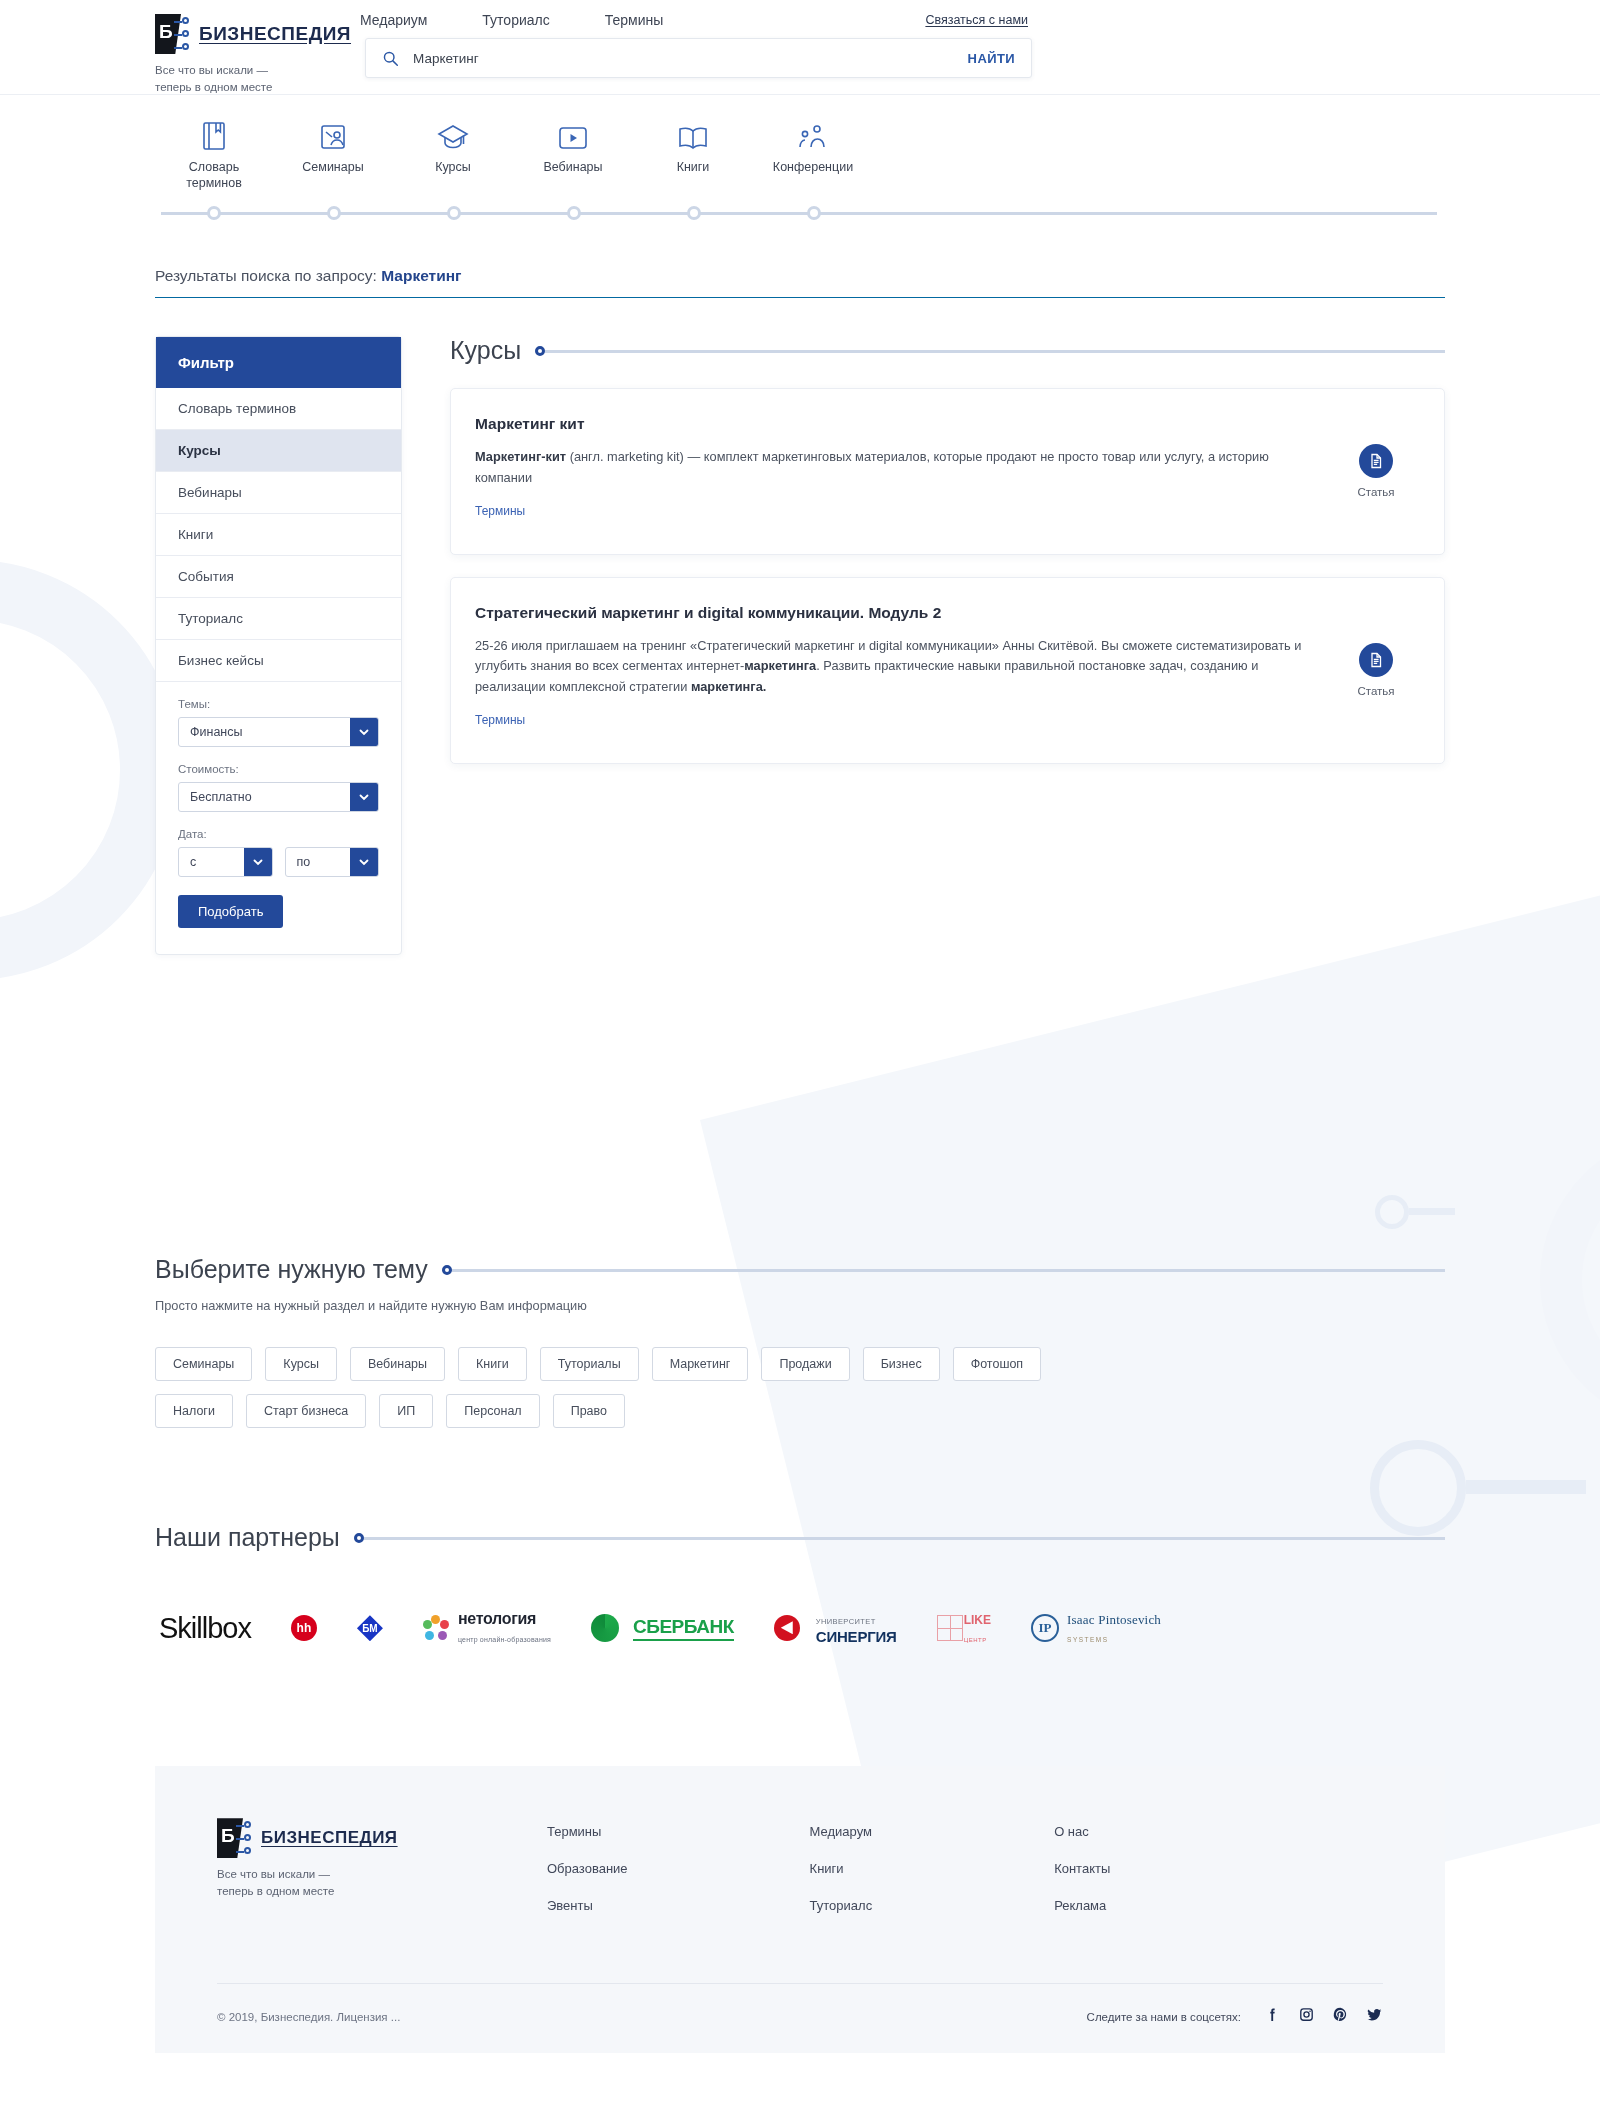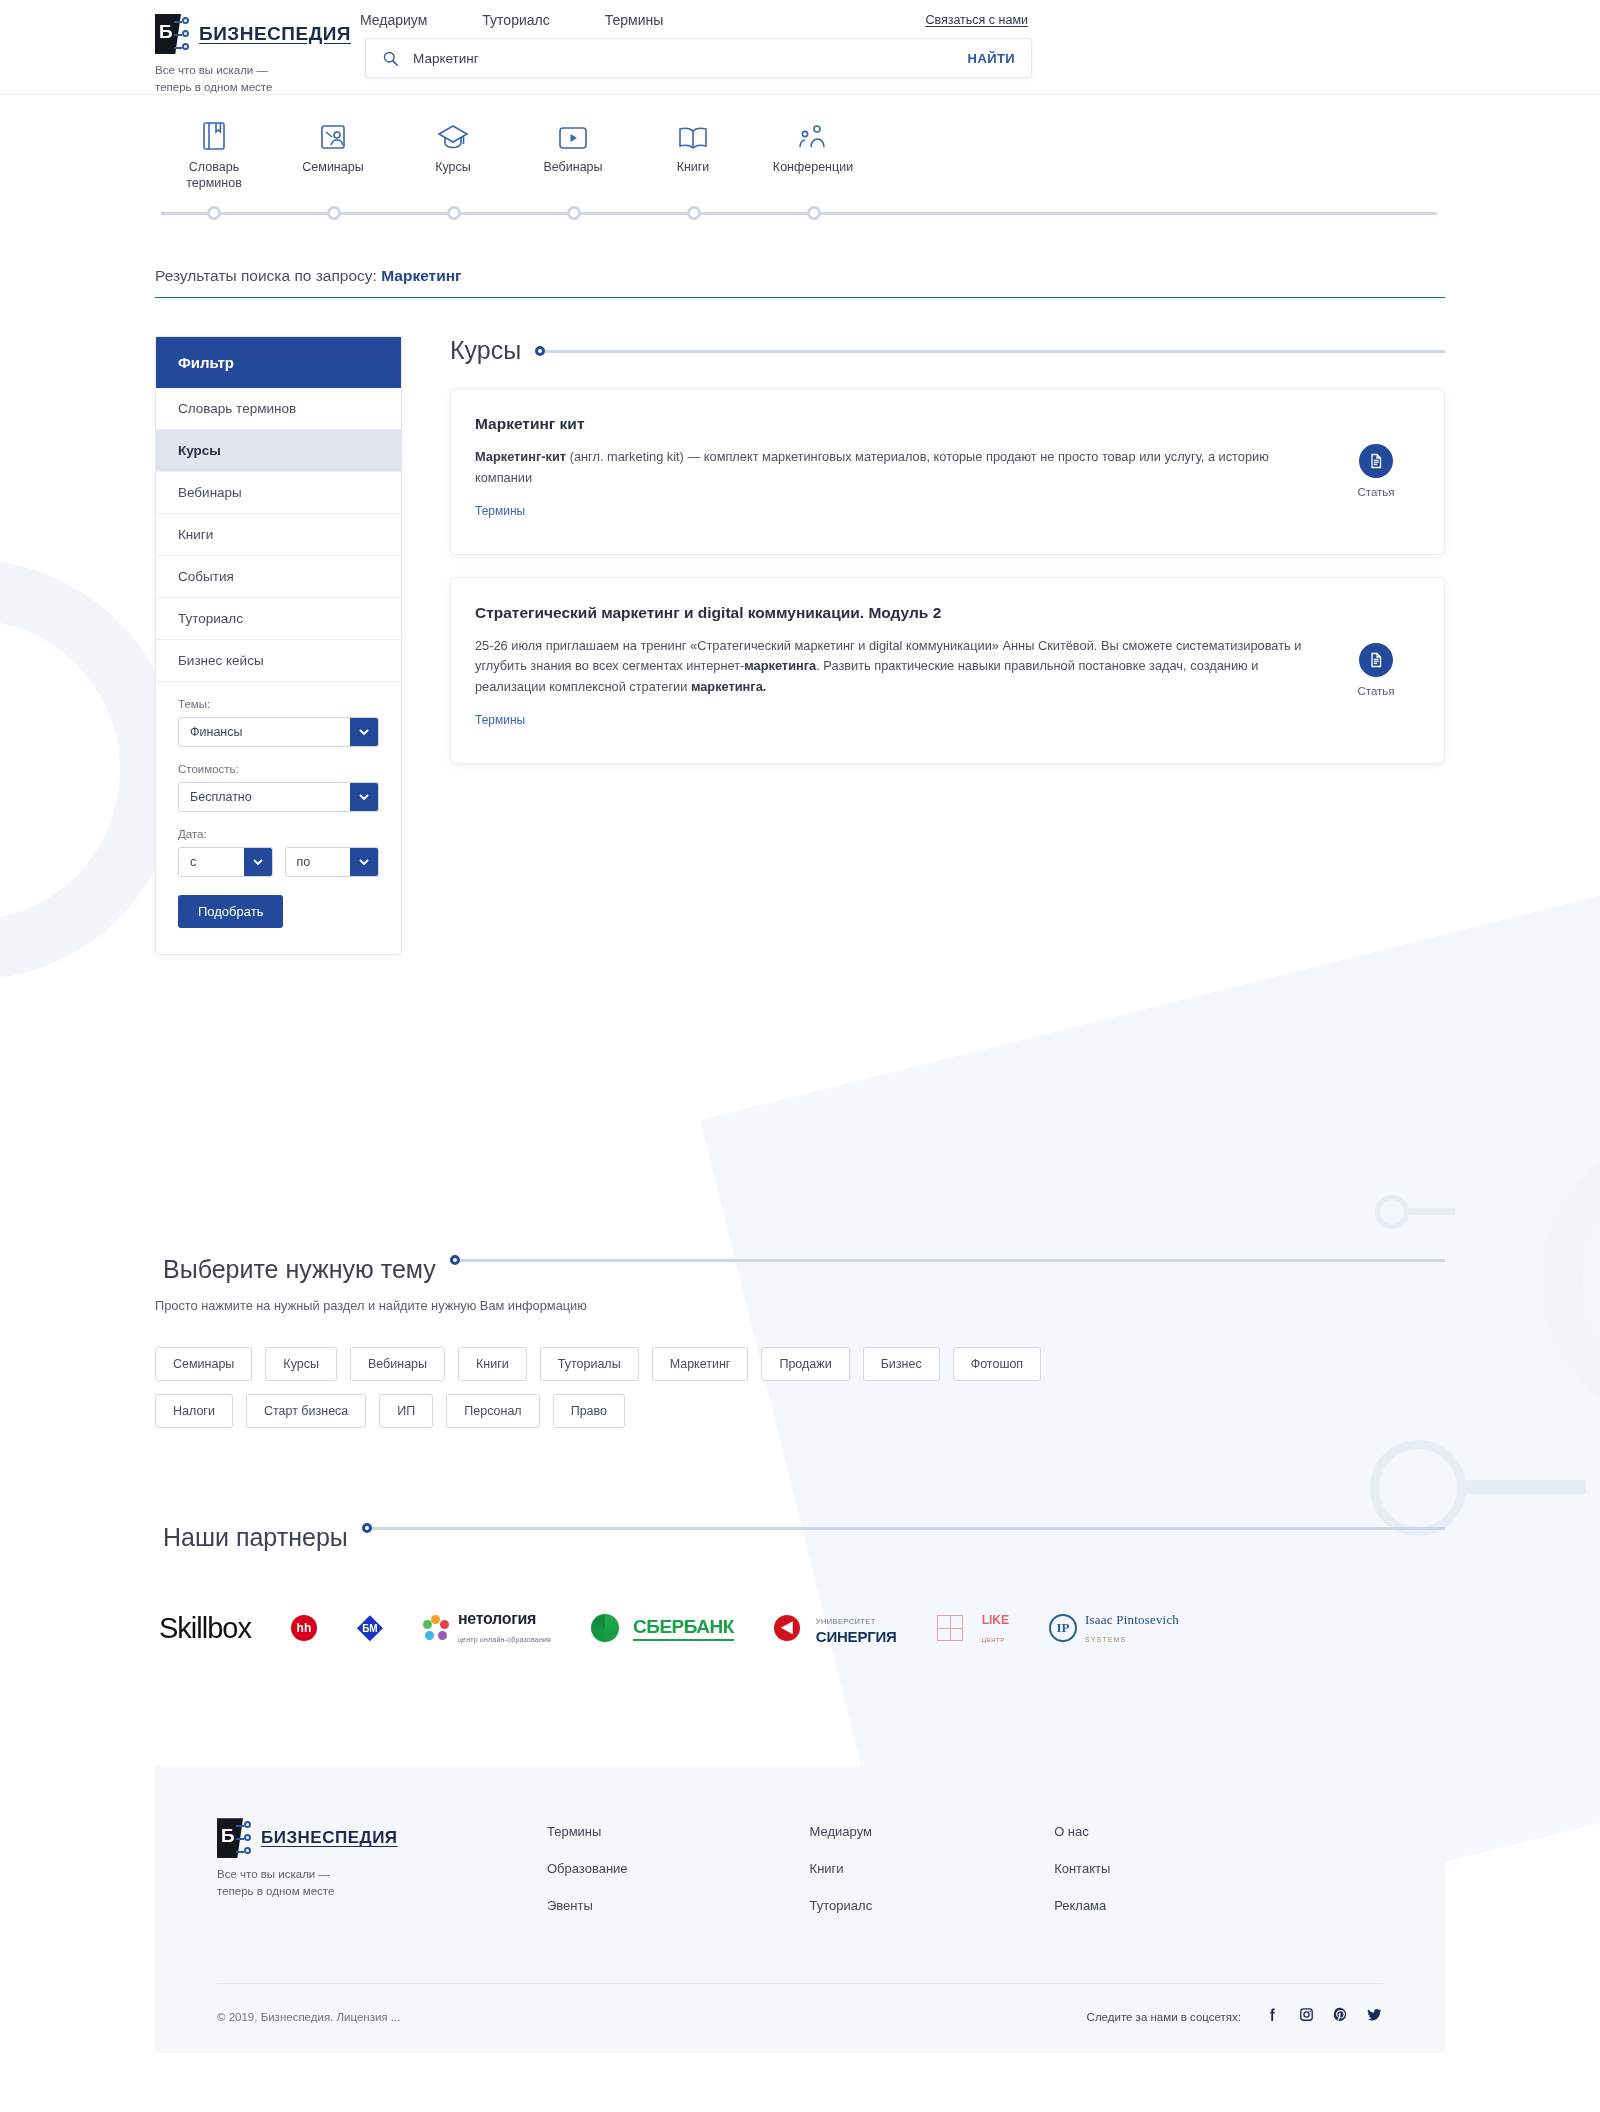--- a/index.html
+++ b/index.html
@@ -188,21 +188,21 @@
   }
   .badge .circle {
     width: 34px; height: 34px; border-radius: 50%; background: #23499a;
     margin: 0 auto; display: flex; align-items: center; justify-content: center;
   }
   .badge .circle svg { width: 16px; height: 16px; }
   .badge .btxt { margin-top: 8px; font-size: 11.5px; color: #555c6a; }
 
   
   .topics { position: relative; z-index: 2; width: 1290px; margin: 300px auto 0; }
-  .big-head { display: flex; align-items: flex-start; gap: 14px; margin-left: 8px; }
+  .big-head { display: flex; align-items: center; gap: 14px; }
   .big-head h2 { font-size: 25px; font-weight: 400; color: #3c434f; white-space: nowrap; }
   .big-head .knob { position: relative; flex: 1; height: 10px; }
   .big-head .knob .rail { position: absolute; left: 10px; right: 0; top: 4px; height: 3px; background: #ccd6e6; }
   .big-head .knob .dot {
     position: absolute; left: 0; top: 0; width: 10px; height: 10px;
     border: 3px solid #23499a; border-radius: 50%; background: #fff;
   }
   .topics-sub { margin-top: 14px; font-size: 12.8px; color: #5a616e; }
   .chips { margin-top: 34px; display: flex; flex-wrap: wrap; gap: 13px; max-width: 900px; }
   .chip {
@@ -239,21 +239,21 @@
   .sber .mark { width: 28px; height: 28px; border-radius: 50%;
                 background: conic-gradient(#1eab4b, #0f8a3a); }
   .sber .word { font-size: 19px; font-weight: 700; color: #1aa04a; letter-spacing: -.5px;
                 border-bottom: 2px solid #1aa04a; padding-bottom: 1px; }
   .syn { display: flex; align-items: center; gap: 16px; }
   .syn .mark { width: 26px; height: 26px; border-radius: 50%; background: #d2111f; position: relative; }
   .syn .mark::after { content:''; position: absolute; left: 7px; top: 6px; width: 12px; height: 13px;
                       background: #fff; clip-path: polygon(100% 0, 100% 100%, 0 50%); }
   .syn .l1 { font-size: 7.5px; color: #6c7380; letter-spacing: .4px; }
   .syn .l2 { font-size: 15px; font-weight: 700; color: #12325f; letter-spacing: -.2px; }
-  .like { display: flex; align-items: center; gap: 19px; }
+  .like { display: flex; align-items: center; gap: 1px; }
   .like .grid { width: 26px; height: 26px; border: 1px solid #e9a0a6; position: relative; }
   .like .grid::before { content:''; position:absolute; left:50%; top:0; bottom:0; width:1px; background:#e9a0a6; }
   .like .grid::after { content:''; position:absolute; top:50%; left:0; right:0; height:1px; background:#e9a0a6; }
   .like .lw { font-size: 12px; font-weight: 700; color: #e0646f; line-height: 1; }
   .like .ls { font-size: 6px; color: #e0646f; letter-spacing: .5px; }
   .ipv { display: flex; align-items: center; gap: 8px; }
   .ipv .mark { width: 28px; height: 28px; border-radius: 50%; border: 2px solid #2a6099;
                color: #2a6099; font-size: 13px; font-weight: 700;
                display:flex; align-items:center; justify-content:center; font-family: "Liberation Serif", serif; }
   .ipv .n1 { font-family: "Liberation Serif", serif; font-size: 13px; color: #1f4e7a; letter-spacing: .2px; }

